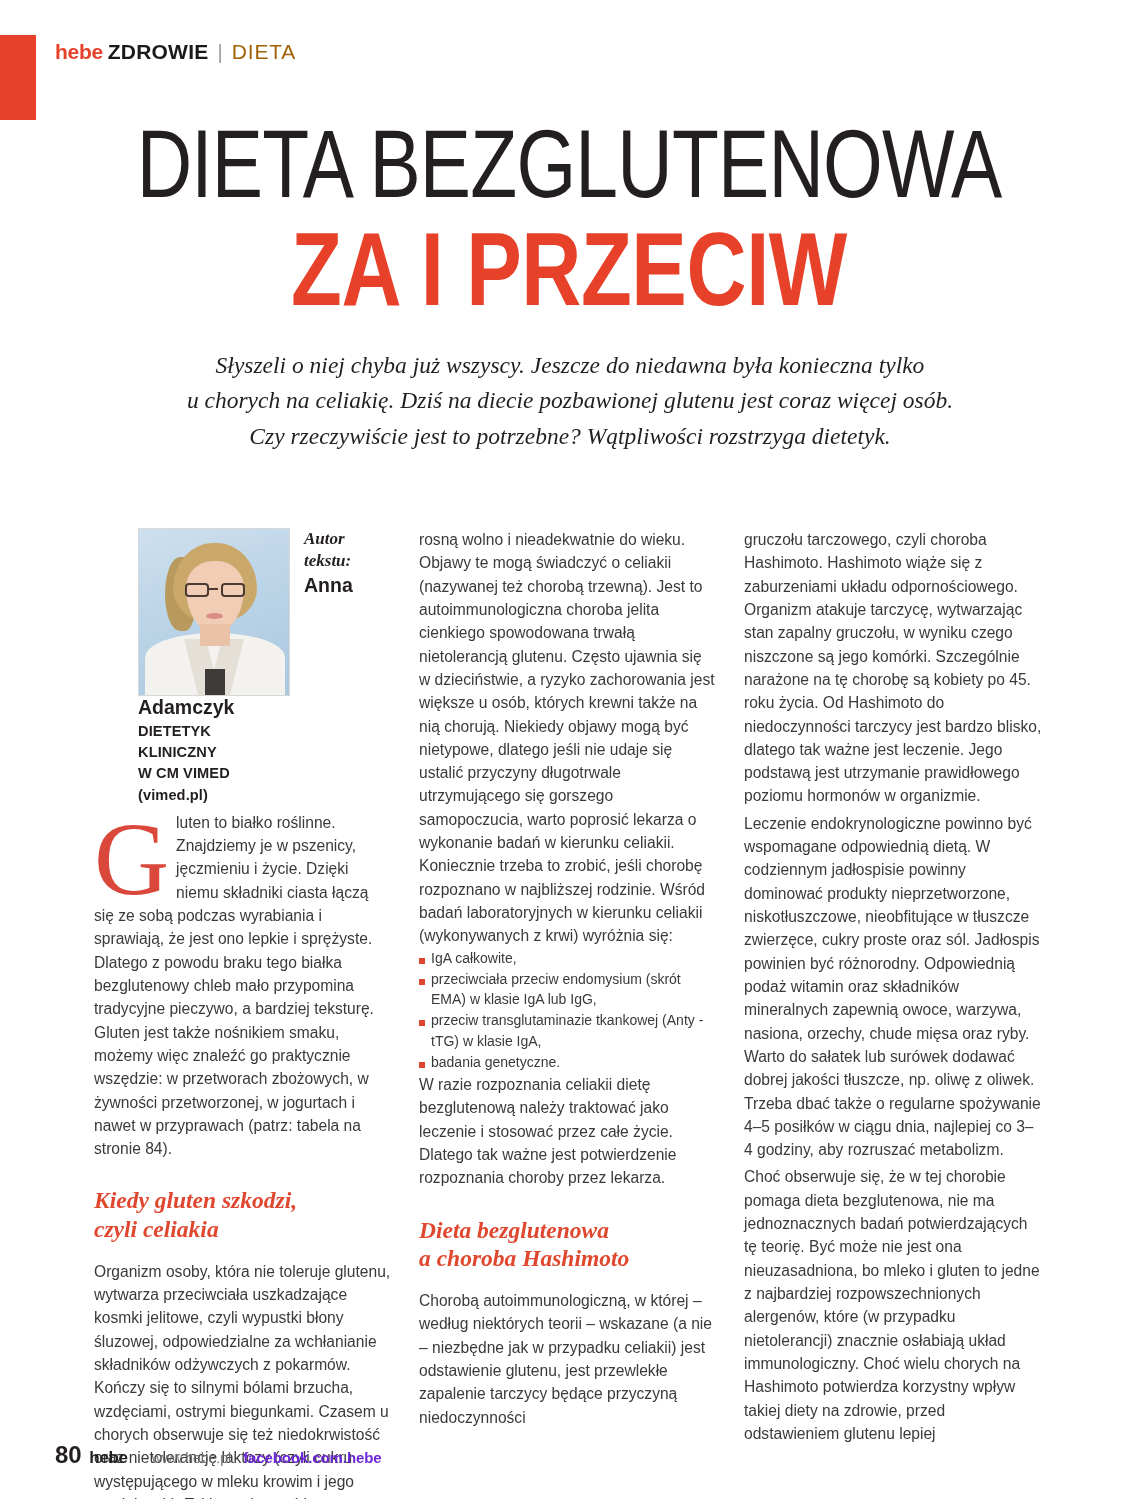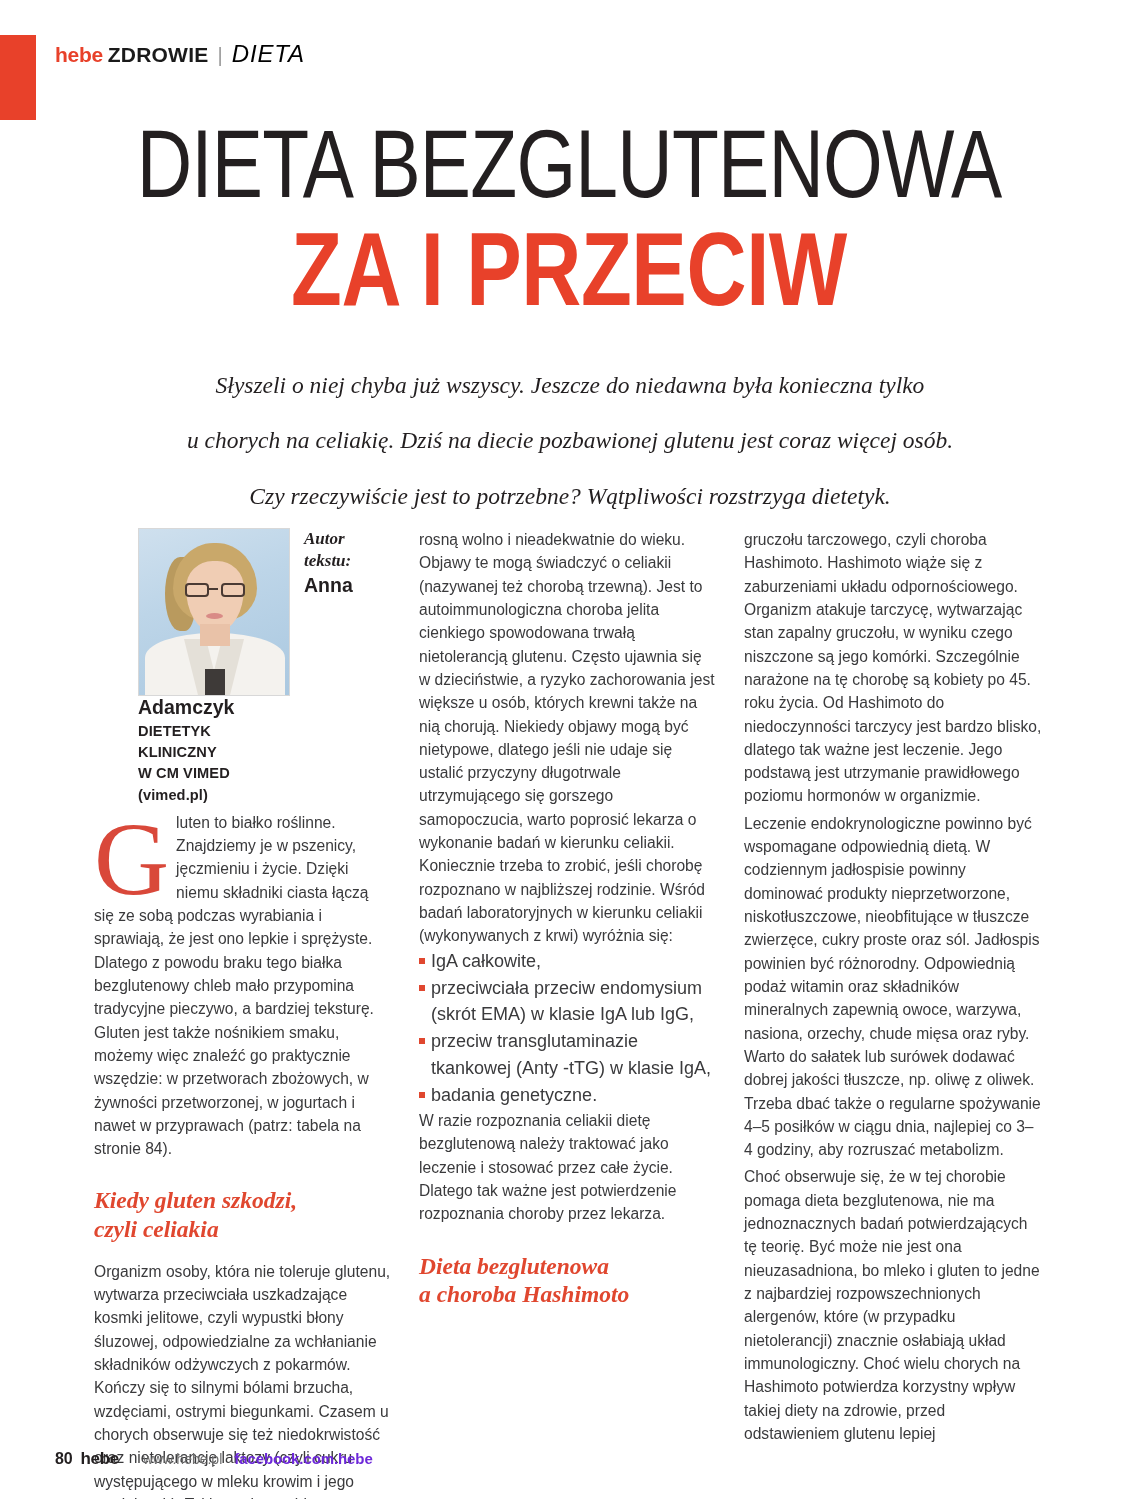--- a/index.html
+++ b/index.html
@@ -48,25 +48,24 @@
     margin-left: 5px;
     letter-spacing: 0.2px;
   }
   .kicker .k-sep {
     color: #9a9a9a;
     font-weight: normal;
     font-size: 20px;
     margin: 0 9px;
   }
   .kicker .k-dieta {
-    color: #000000;
+    color: #a16207;
     font-weight: normal;
-    font-size: 24px;
+    font-size: 21px;
     letter-spacing: 0.8px;
-    font-style: italic;
   }
 
   
   .headline-wrap {
     position: absolute;
     left: 0;
     top: 118px;
     width: 1138px;
     text-align: center;
   }
@@ -100,21 +99,21 @@
     left: 150px;
     top: 348px;
     width: 840px;
     text-align: center;
     font-family: "Liberation Serif", serif;
     font-style: italic;
     font-size: 23.5px;
     line-height: 1.50;
     color: #231f20;
   }
-  .deck div { white-space: nowrap; margin-top: 20px; }
+  .deck div { white-space: nowrap; }
 
   
   .col {
     position: absolute;
     top: 528px;
     width: 298px;
     font-size: 15.6px;
     line-height: 1.495;
     color: #3a3a3c;
     text-align: left;
@@ -281,21 +280,21 @@
 
   
   ul.bullets {
     list-style: none;
     margin: 0;
     padding: 0;
   }
   ul.bullets li {
     position: relative;
     padding-left: 12px;
-    font-size: 18px;
+    font-size: 14px;
     line-height: 1.495;
     color: #3a3a3c;
   }
   ul.bullets li::before {
     content: "";
     position: absolute;
     left: 0;
     top: 10px;
     width: 6px;
     height: 6px;
@@ -305,21 +304,21 @@
   
   .footer {
     position: absolute;
     left: 55px;
     bottom: 30px;
     display: flex;
     align-items: baseline;
     white-space: nowrap;
   }
   .f-page {
-    font-size: 16px;
+    font-size: 24px;
     font-weight: bold;
     color: #231f20;
     letter-spacing: -0.2px;
   }
   .f-brand {
     font-size: 17px;
     font-weight: bold;
     color: #231f20;
     margin-left: 8px;
     letter-spacing: -0.3px;
@@ -405,20 +404,21 @@
     <li>badania genetyczne.</li>
   </ul>
 
   <p>W razie rozpoznania celiakii dietę bezglutenową należy traktować jako leczenie i stosować przez całe życie. Dlatego tak ważne jest potwierdzenie rozpoznania choroby przez lekarza.</p>
 
   <div class="sec-head">
     <div>Dieta bezglutenowa</div>
     <div>a choroba Hashimoto</div>
   </div>
 
+  <p>Chorobą autoimmunologiczną, w której – według niektórych teorii – wskazane (a nie – niezbędne jak w przypadku celiakii) jest odstawienie glutenu, jest przewlekłe zapalenie tarczycy będące przyczyną niedoczynności</p>
 </div>
 
 <div class="col" id="col3">
   <p>gruczołu tarczowego, czyli choroba Hashimoto. Hashimoto wiąże się z zaburzeniami układu odpornościowego. Organizm atakuje tarczycę, wytwarzając stan zapalny gruczołu, w wyniku czego niszczone są jego komórki. Szczególnie narażone na tę chorobę są kobiety po 45. roku życia. Od Hashimoto do niedoczynności tarczycy jest bardzo blisko, dlatego tak ważne jest leczenie. Jego podstawą jest utrzymanie prawidłowego poziomu hormonów w organizmie.</p>
   <p>Leczenie endokrynologiczne powinno być wspomagane odpowiednią dietą. W codziennym jadłospisie powinny dominować produkty nieprzetworzone, niskotłuszczowe, nieobfitujące w tłuszcze zwierzęce, cukry proste oraz sól. Jadłospis powinien być różnorodny. Odpowiednią podaż witamin oraz składników mineralnych zapewnią owoce, warzywa, nasiona, orzechy, chude mięsa oraz ryby. Warto do sałatek lub surówek dodawać dobrej jakości tłuszcze, np. oliwę z oliwek. Trzeba dbać także o regularne spożywanie 4–5 posiłków w ciągu dnia, najlepiej co 3–4 godziny, aby rozruszać metabolizm.</p>
   <p>Choć obserwuje się, że w tej chorobie pomaga dieta bezglutenowa, nie ma jednoznacznych badań potwierdzających tę teorię. Być może nie jest ona nieuzasadniona, bo mleko i gluten to jedne z najbardziej rozpowszechnionych alergenów, które (w przypadku nietolerancji) znacznie osłabiają układ immunologiczny. Choć wielu chorych na Hashimoto potwierdza korzystny wpływ takiej diety na zdrowie, przed odstawieniem glutenu lepiej</p>
 </div>
 
 <div class="footer">
   <span class="f-page">80</span>

